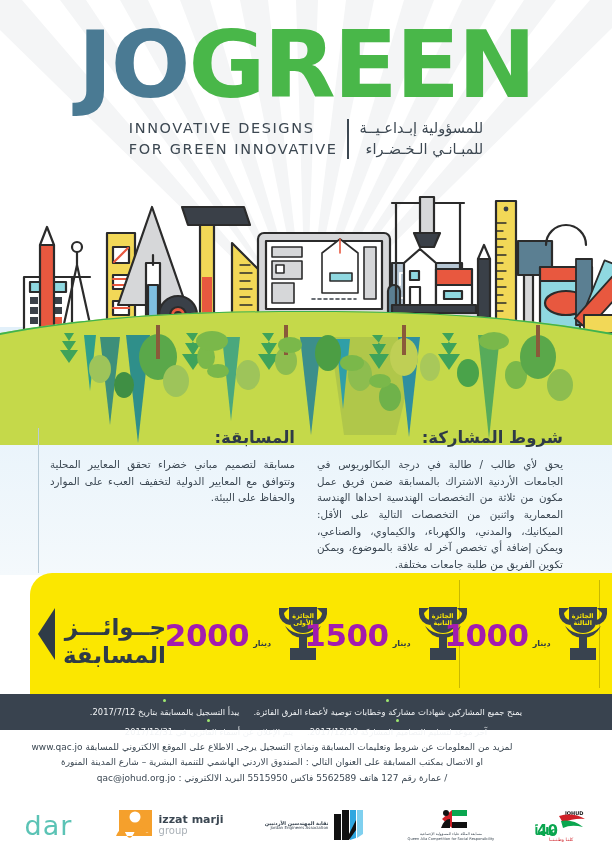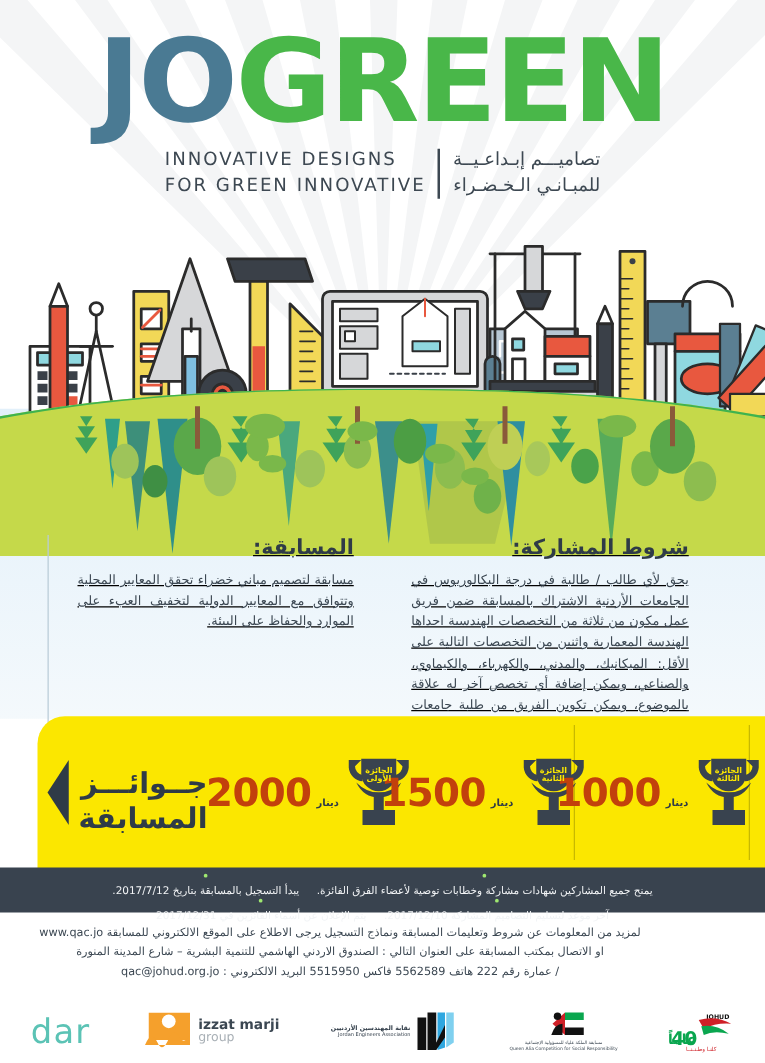--- a/index.html
+++ b/index.html
@@ -101,24 +101,23 @@
     left: 0; top: 428px;
     width: 612px;
     display: flex;
     flex-direction: row-reverse;
     justify-content: center;
     z-index: 5;
     direction: rtl;
   }
   .col {
     width: 268px;
-    padding: 0 23px;
+    padding: 0 11px;
     direction: rtl;
     text-align: right;
-    text-decoration: underline;
   }
   .col.right-col { border-left: 1px solid #b9ccd8; }
   .col h2 {
     font-size: 16.5px;
     font-weight: 700;
     color: #2f3b47;
     margin-bottom: 9px;
     letter-spacing: 0;
   }
   .col p {
@@ -195,21 +194,21 @@
     display: flex;
     flex-direction: row-reverse;
     align-items: baseline;
     justify-content: center;
     gap: 4px;
     margin-top: 1px;
   }
   .prize-amount .num {
     font-size: 31px;
     font-weight: 700;
-    color: #c2410c;
+    color: #a21caf;
     letter-spacing: -0.5px;
   }
   .prize-amount .cur {
     font-size: 8px;
     font-weight: 700;
     color: #2f3b47;
     direction: rtl;
   }
 
   
@@ -325,21 +324,21 @@
 
   <div id="logo-block">
     <div id="wordmark"><span class="jo">JO</span><span class="green">GREEN</span></div>
     <div id="tagline">
       <div class="en">
         <div>INNOVATIVE DESIGNS</div>
         <div>FOR GREEN INNOVATIVE</div>
       </div>
       <div class="bar"></div>
       <div class="ar">
-        <div>تصاميـــم إبـداعـيــة</div>
+        <div>للمسؤولية إبـداعـيــة</div>
         <div>للمبـانـي الـخـضـراء</div>
       </div>
     </div>
   </div>
 
   <div id="info-band"></div>
 
   <svg id="cityscape" viewBox="0 0 612 260">
     <defs>
       <clipPath id="grassclip">
@@ -672,21 +671,21 @@
       <span class="note">
           <span class="dot"></span>
           <span>يتم الإعلان عن أسماء الفائزين في 2017/12/31</span>
         </span>
     </div>
   </div>
 
   <div id="contact">
     <p>لمزيد من المعلومات عن شروط وتعليمات المسابقة ونماذج التسجيل يرجى الاطلاع على الموقع الالكتروني للمسابقة www.qac.jo</p>
     <p>او الاتصال بمكتب المسابقة على العنوان التالي : الصندوق الاردني الهاشمي للتنمية البشرية – شارع المدينة المنورة</p>
-    <p>/ عمارة رقم 222 هاتف 5562589 فاكس 5515950 البريد الالكتروني : qac@johud.org.jo</p>
+    <p>/ عمارة رقم 127 هاتف 5562589 فاكس 5515950 البريد الالكتروني : qac@johud.org.jo</p>
   </div>
 
   <div id="logos">
 
     <div class="logo-cell">
       <div class="dar-text">dar</div>
     </div>
 
     <div class="logo-cell">
       <div style="display:flex;align-items:center;gap:5px;">

